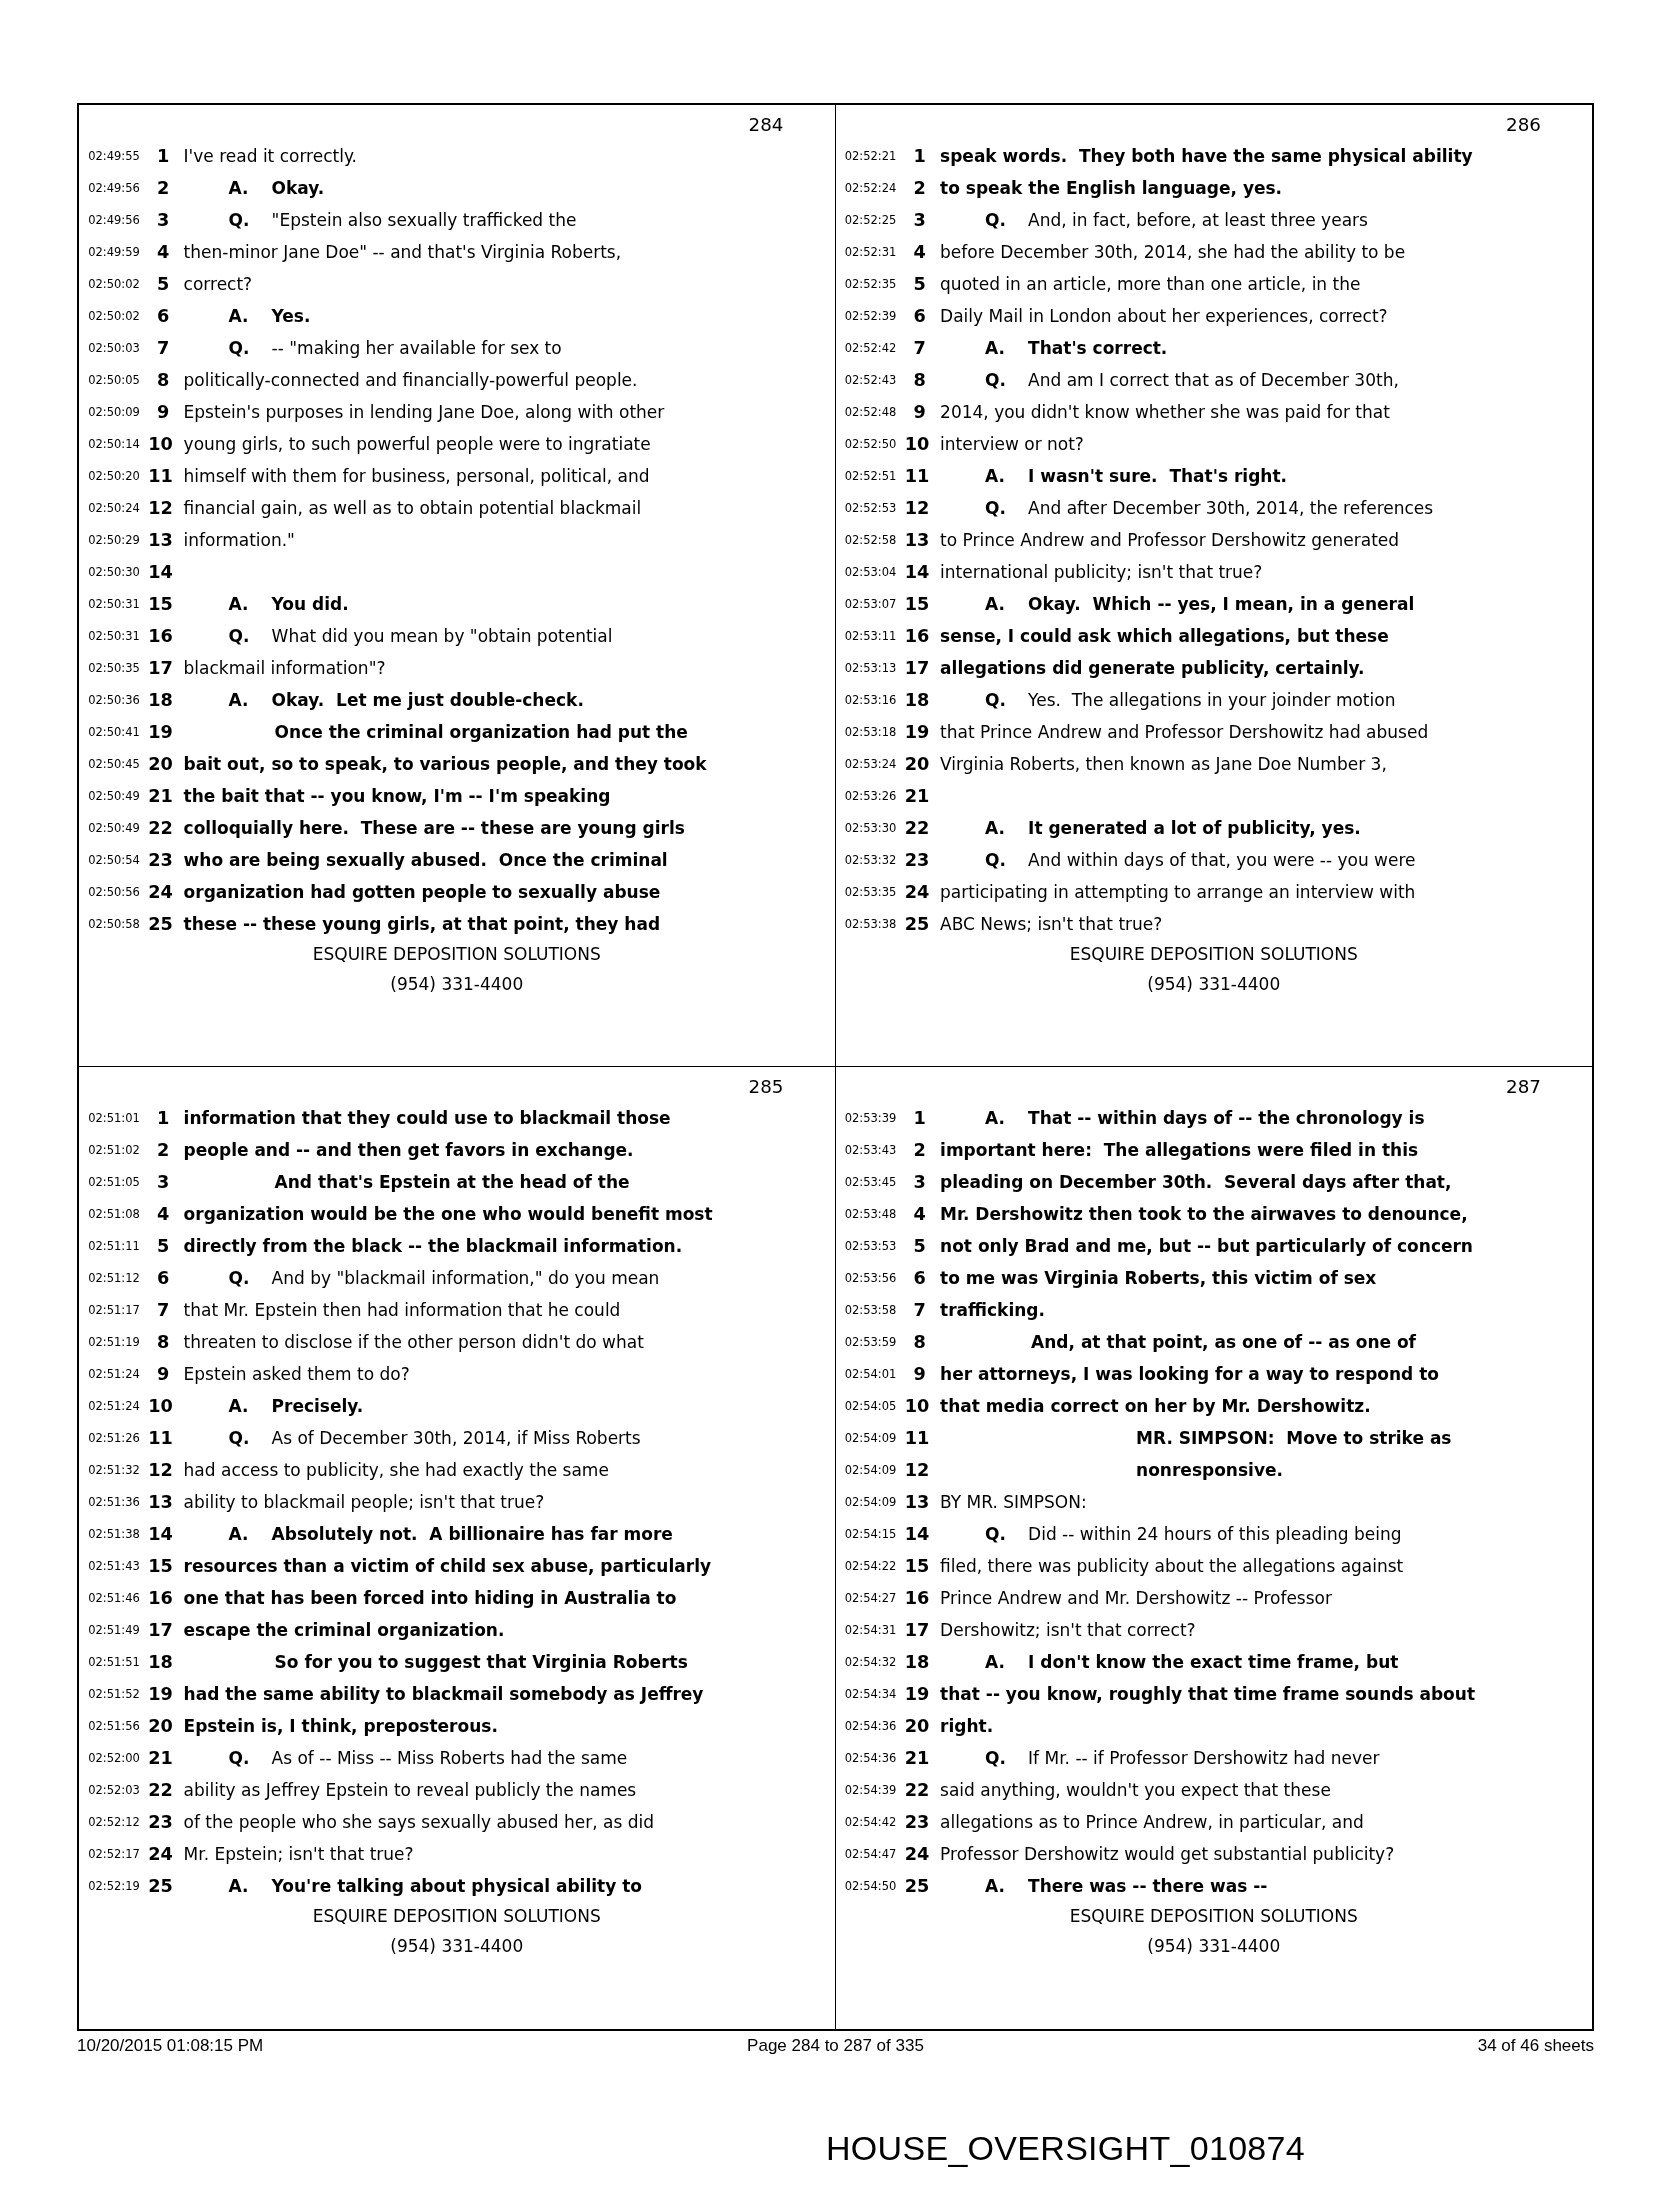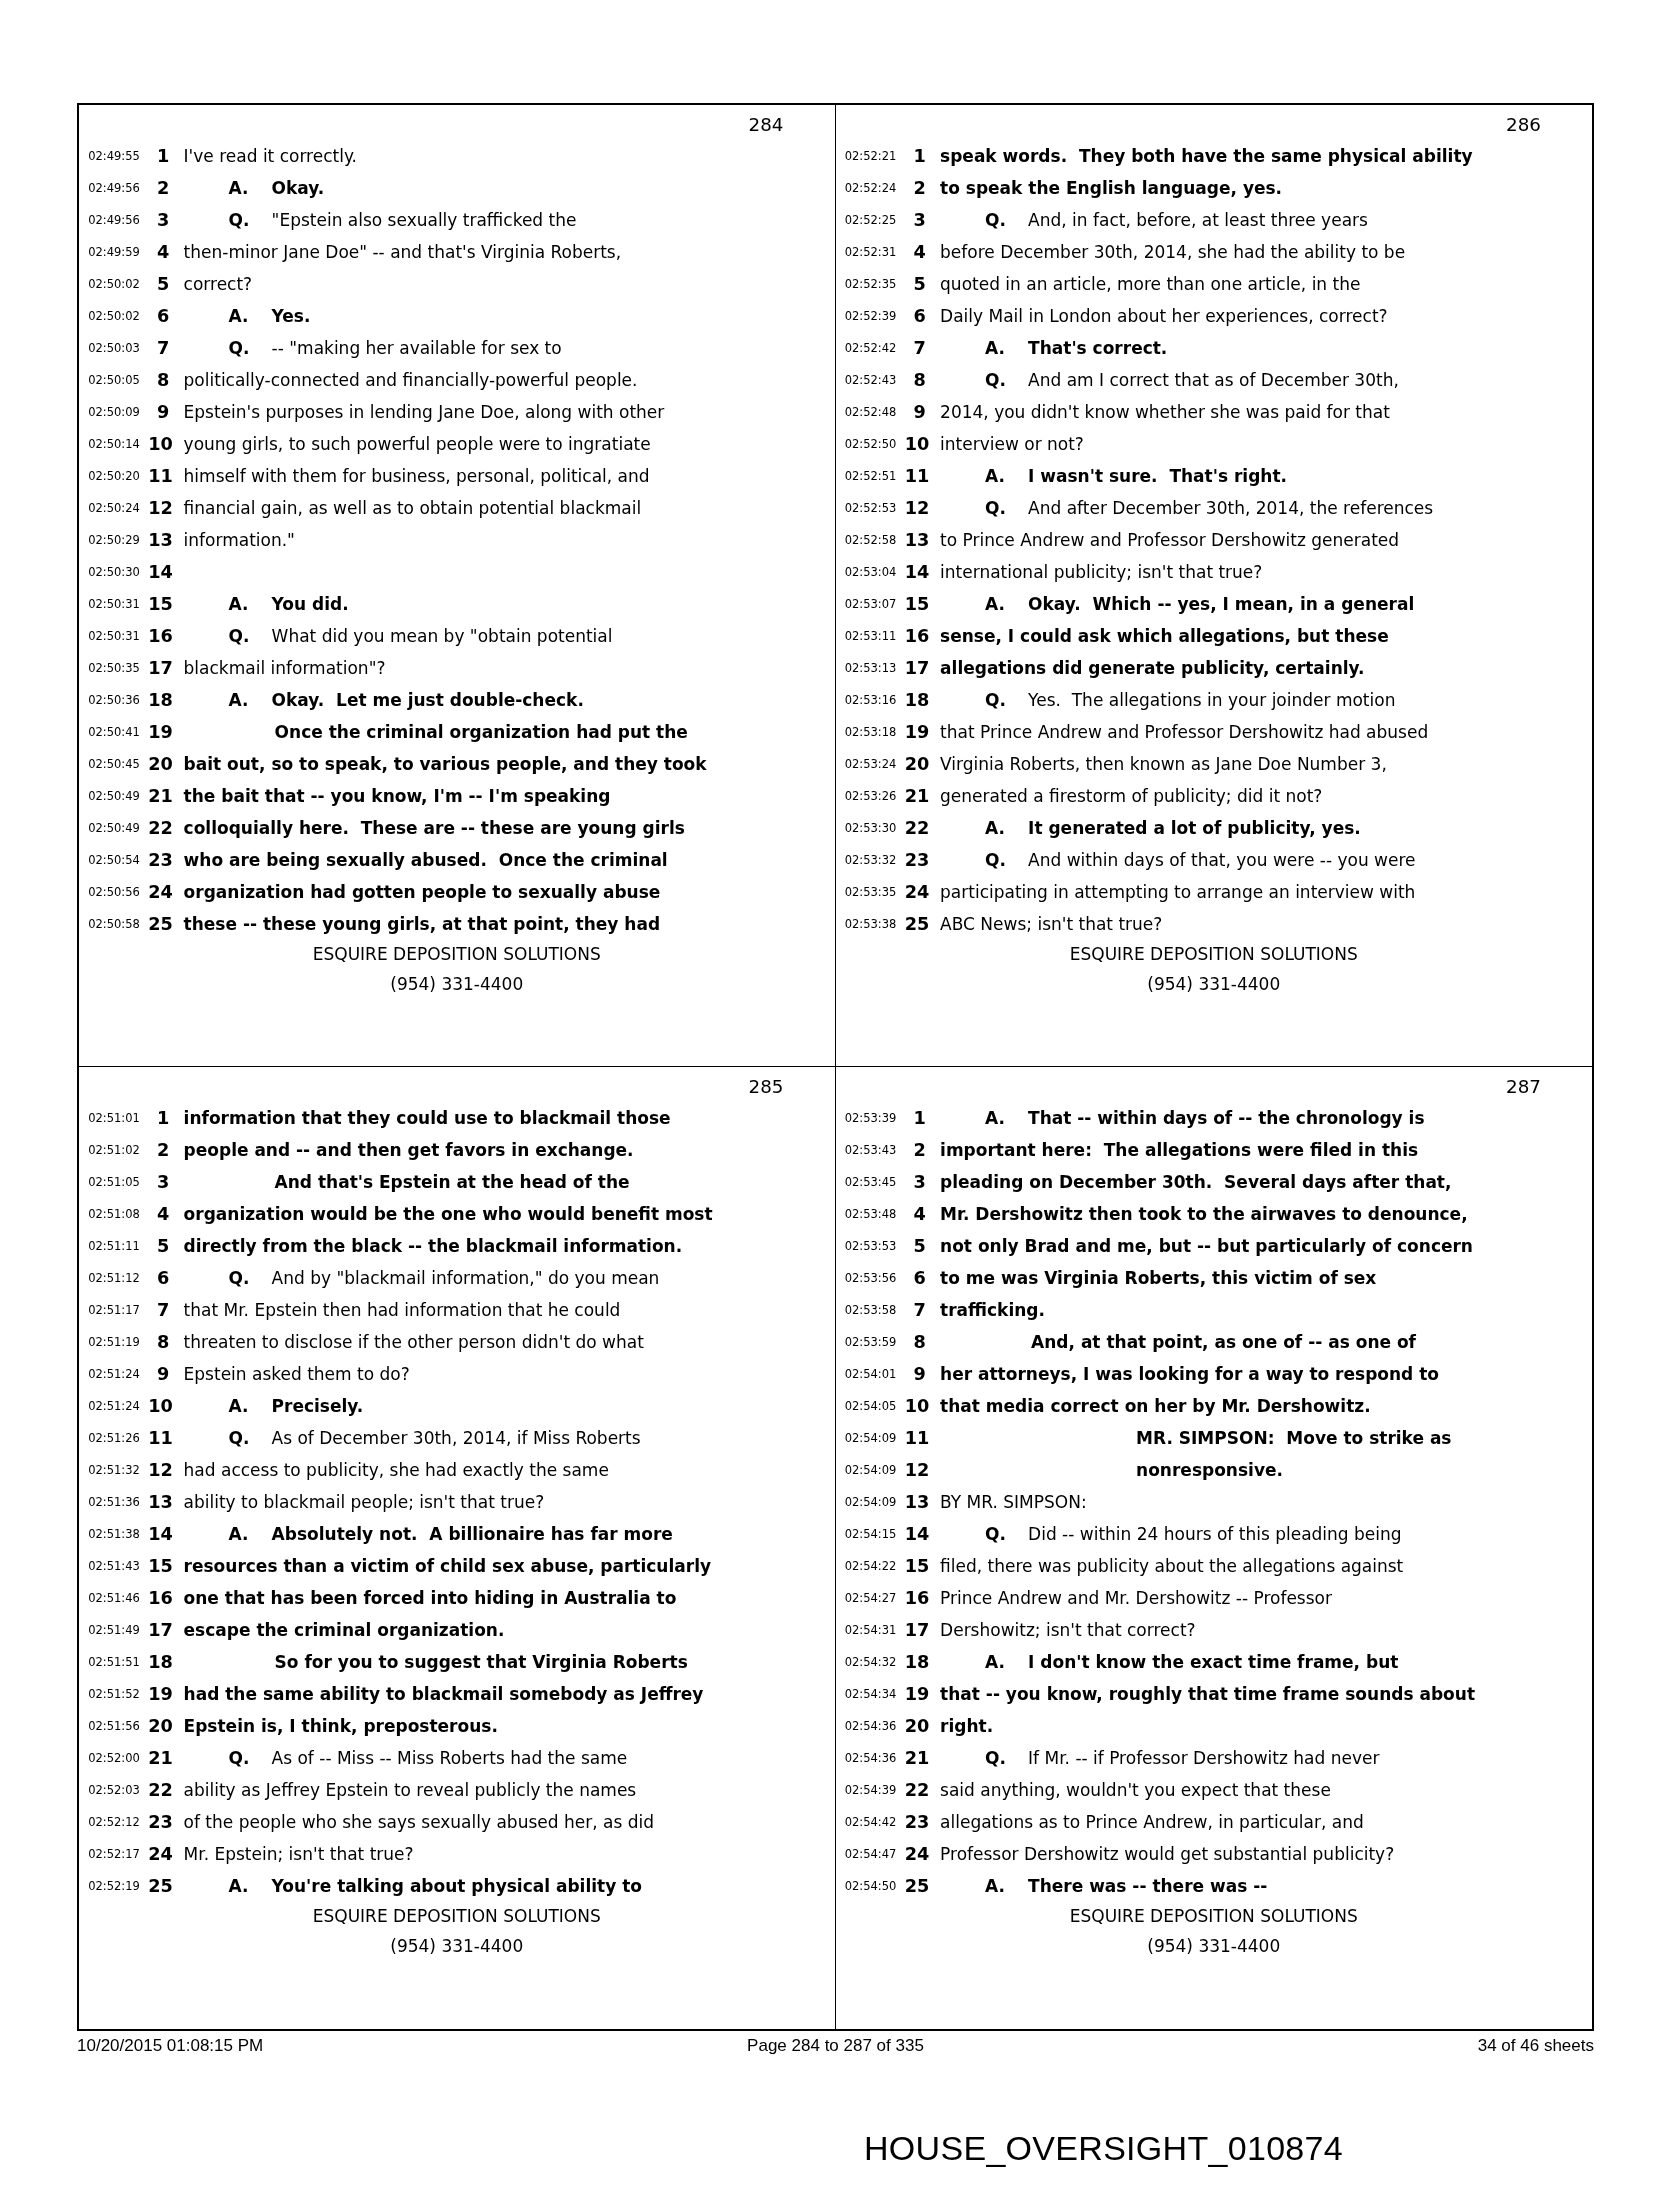--- a/index.html
+++ b/index.html
@@ -3,21 +3,20 @@
 <meta charset="utf-8">
 <style>
   html,body { margin:0; padding:0; background:#ffffff; }
   .sheet {
     position: relative;
     width: 1365px;
     height: 2205px;
     background: #ffffff;
     font-family: "DejaVu Sans", "Liberation Sans", sans-serif;
     color: #000;
-    padding-left: 38px;
   }
   .border-box {
     position: absolute;
     left: 77px;
     top: 103px;
     width: 1517px;
     height: 1928px;
     border: 2px solid #000;
     box-sizing: border-box;
     display: grid;
@@ -335,21 +334,20 @@
     <span class="txt ind0"><span>that Prince Andrew and Professor Dershowitz had abused</span></span>
   </div>
           <div class="line">
     <span class="ts">02:53:24</span>
     <span class="ln">20</span>
     <span class="txt ind0"><span>Virginia Roberts, then known as Jane Doe Number 3,</span></span>
   </div>
           <div class="line">
     <span class="ts">02:53:26</span>
     <span class="ln">21</span>
-    <span class="txt ind0"><span>generated a firestorm of publicity; did it not?</span></span>
   </div>
           <div class="line">
     <span class="ts">02:53:30</span>
     <span class="ln">22</span>
     <span class="txt ind1 bold"><span class="pre">A.</span><span>It generated a lot of publicity, yes.</span></span>
   </div>
           <div class="line">
     <span class="ts">02:53:32</span>
     <span class="ln">23</span>
     <span class="txt ind1"><span class="pre">Q.</span><span>And within days of that, you were -- you were</span></span>

